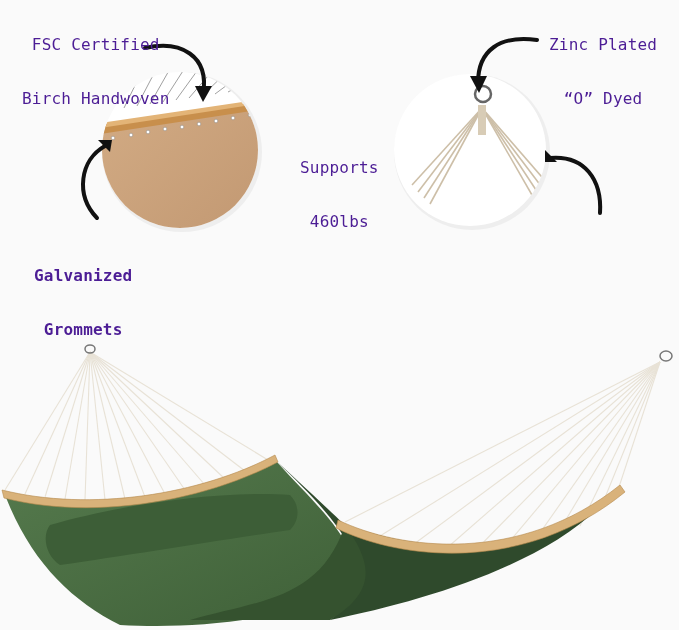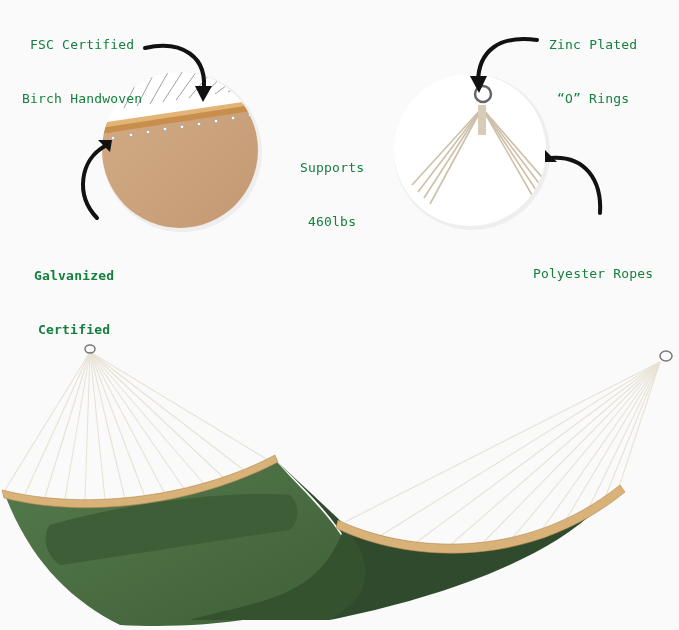--- a/index.html
+++ b/index.html
@@ -1,18 +1,18 @@
 <!DOCTYPE html>
 <html><head>
 <meta charset="utf-8">
 <style>
   html, body { margin:0; padding:0; }
   body { width:679px; height:630px; background:#fafafa; position:relative; overflow:hidden;
          font-family:"DejaVu Sans Mono","Liberation Mono",monospace; color:#1e1e1e; }
-  .label { position:absolute; font-size:13px; line-height:18px; text-align:center; white-space:pre; letter-spacing:0.2px; color:#15803d; }
+  .label { position:absolute; font-size:16px; line-height:18px; text-align:center; white-space:pre; letter-spacing:0.2px; color:#4c1d95; }
   svg { position:absolute; left:0; top:0; }
 </style>
 </head>
 <body>
 
 <svg width="679" height="630" viewBox="0 0 679 630">
   <defs>
     <clipPath id="c1">
         <circle cx="180" cy="150" r="78"></circle>
       </clipPath>
@@ -141,28 +141,27 @@
   </g>
 </svg>
 
 <div class="label" style="left:22px;top:0px;">
   <div>FSC Certified</div>
   <div>Birch Handwoven</div>
 </div>
 
 <div class="label" style="left:34px;top:231px;font-weight:bold;">
   <div>Galvanized</div>
-  <div>Certified</div>
+  <div>Grommets</div>
 </div>
 
 <div class="label" style="left:300px;top:123px;">
   <div>Supports</div>
   <div>460lbs</div>
 </div>
 
 <div class="label" style="left:549px;top:0px;text-align:center;">
   <div>Zinc Plated</div>
-  <div>“O” Rings</div>
+  <div>“O” Dyed</div>
 </div>
 
 <div class="label" style="left:533px;top:229px;">
-  <div>Polyester Ropes</div>
 </div>
 
 </body></html>

